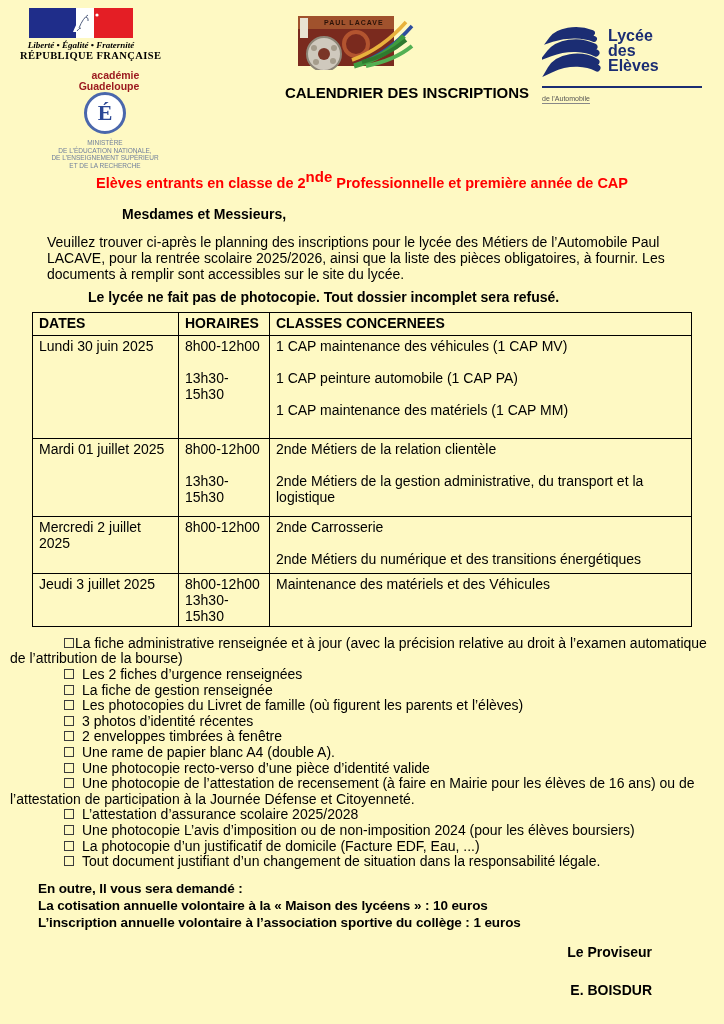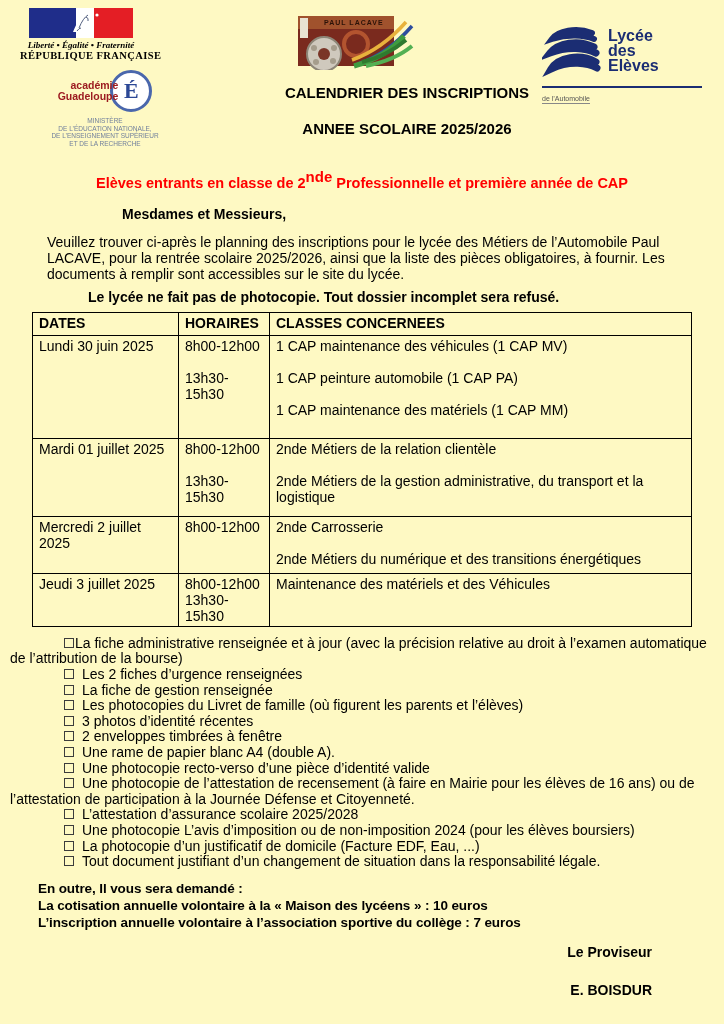--- a/index.html
+++ b/index.html
@@ -10,21 +10,21 @@
   }
   
   .header { position:relative; height:152px; }
 
   .logo-rf { position:absolute; left:20px; top:8px; width:122px; text-align:center; }
   .logo-rf svg { display:block; margin:0 auto; }
   .rf-motto { font-family:"Liberation Serif", serif; font-style:italic; font-weight:bold; font-size:9px; margin-top:2px; white-space:nowrap; }
   .rf-name  { font-family:"Liberation Serif", serif; font-weight:bold; font-size:10.5px; letter-spacing:.4px; white-space:nowrap; }
 
   .logo-acad { position:absolute; left:46px; top:70px; width:118px; text-align:center; }
-  .acad-row { display:flex; align-items:center; justify-content:center; }
+  .acad-row { display:flex; align-items:center; justify-content:center;flex-direction:column; }
   .acad-txt { color:#9c1b20; font-weight:bold; font-size:10.5px; line-height:11px; text-align:right; position:relative; z-index:2; margin-right:-8px; }
   .acad-circle { width:36px; height:36px; border:3px solid #4a67ac; border-radius:50%;
     display:flex; align-items:center; justify-content:center;
     color:#2c4896; font-weight:bold; font-size:22px; font-family:"Liberation Serif", serif; background:#fff; z-index:1;}
   .acad-min { margin-top:5px; color:#71809c; font-size:6.5px; line-height:7.5px; }
 
   .logo-lacave { position:absolute; left:294px; top:16px; }
   .lacave-name { position:absolute; left:30px; top:3px; font-size:7px; font-weight:bold; color:#2b1208; letter-spacing:1px; }
 
   .logo-metiers { position:absolute; left:542px; top:26px; width:160px; }
@@ -145,21 +145,20 @@
           <div>des</div>
           <div>Elèves</div>
         </div>
       </div>
       <div class="met-rule"></div>
       <span class="met-sub">de l’Automobile</span>
     </div>
 
     <div class="titles">
       <div class="t1">CALENDRIER DES INSCRIPTIONS</div>
-      <div class="t2">ANNEE SCOLAIRE 2025/2026</div>
     </div>
   </div>
 
   <div class="red-heading"><span>Elèves entrants en classe de 2</span><sup>nde</sup><span> Professionnelle et première année de CAP</span></div>
 
   <div class="salutation">Mesdames et Messieurs,</div>
 
   <div class="paragraph">Veuillez trouver ci-après le planning des inscriptions pour le lycée des Métiers de l’Automobile Paul LACAVE, pour la rentrée scolaire 2025/2026, ainsi que la liste des pièces obligatoires, à fournir. Les documents à remplir sont accessibles sur le site du lycée.</div>
 
 
@@ -235,21 +234,21 @@
     <div class="check-item"><span class="cbx"></span><span>Une photocopie de l’attestation de recensement (à faire en Mairie pour les élèves de 16 ans) ou de l’attestation de participation à la Journée Défense et Citoyenneté.</span></div>
     <div class="check-item"><span class="cbx"></span><span>L’attestation d’assurance scolaire 2025/2028</span></div>
     <div class="check-item"><span class="cbx"></span><span>Une photocopie L’avis d’imposition ou de non-imposition 2024 (pour les élèves boursiers)</span></div>
     <div class="check-item"><span class="cbx"></span><span>La photocopie d’un justificatif de domicile (Facture EDF, Eau, ...)</span></div>
     <div class="check-item"><span class="cbx"></span><span>Tout document justifiant d’un changement de situation dans la responsabilité légale.</span></div>
   </div>
 
   <div class="footnotes">
     <div>En outre, Il vous sera demandé :</div>
     <div>La cotisation annuelle volontaire à la « Maison des lycéens » : 10 euros</div>
-    <div>L’inscription annuelle volontaire à l’association sportive du collège : 7 euros</div>
+    <div>L’inscription annuelle volontaire à l’association sportive du collège : 1 euros</div>
   </div>
 
   <div class="sign">
     <div class="sign-role">Le Proviseur</div>
     <div class="sign-name">E. BOISDUR</div>
   </div>
 
 </div>
 
 </body></html>

